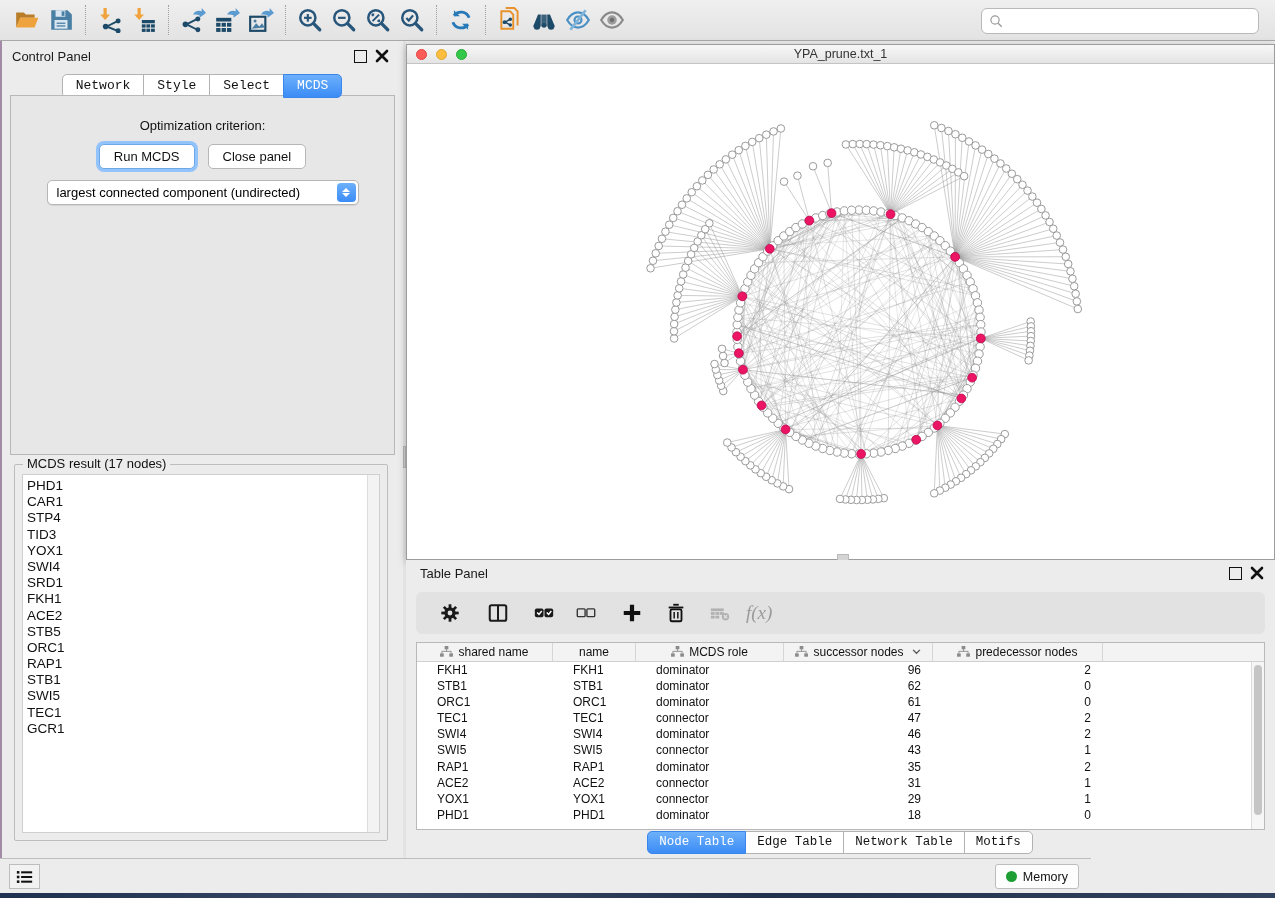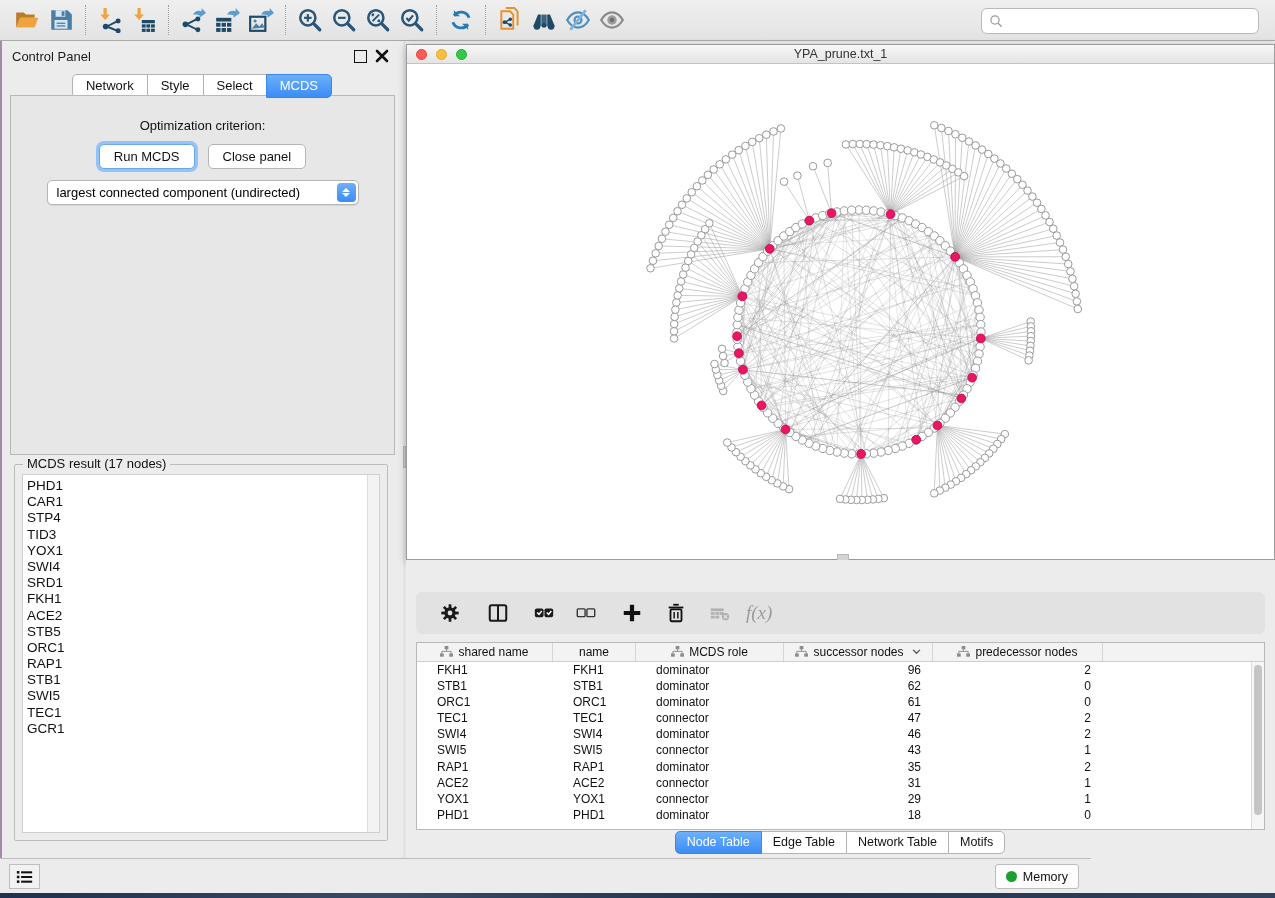--- a/index.html
+++ b/index.html
@@ -23,21 +23,21 @@
   #left-edge { position:absolute; left:0; top:41px; width:2px; height:852px; background:#a38ba8; }
 
   
   #control-panel { position:absolute; left:2px; top:41px; width:401px; height:817px; background:#ececec; }
   .panel-head { position:relative; height:30px; }
   .panel-title { position:absolute; left:10px; top:8px; font-size:13px; color:#1a1a1a; }
   .float-btn { position:absolute; top:9px; width:13px; height:13px; border:1.5px solid #111; background:transparent; cursor:pointer; }
   .close-btn { position:absolute; top:8px; width:14px; height:14px; cursor:pointer; }
   .close-btn svg { width:14px; height:14px; }
 
-  .seg-tabs { position:absolute; left:0; right:0; display:flex; justify-content:center; }
+  .seg-tabs { position:absolute; left:0; right:0; display:flex; justify-content:center;font-family:Liberation Mono, monospace; }
   #cp-tabs { top:33px; }
   .seg-tab { border:1px solid #b2b2b2; background:#fff; color:#111; font-size:13px;
     padding:3px 13px 4px; margin-left:-1px; cursor:pointer; position:relative; }
   .seg-tab:first-child { border-radius:5px 0 0 5px; }
   .seg-tab:last-child { border-radius:0 5px 5px 0; }
   .seg-tab.active { background:linear-gradient(#6db0fb,#3b8cf6); border-color:#3b86ec; color:#fff; z-index:2; }
 
   #cp-content { position:absolute; left:8px; top:54px; width:385px; height:360px;
     background:#e7e7e7; border:1px solid #b8b8b8; }
   #opt-label { text-align:center; margin-top:22px; font-size:13px; color:#111; }
@@ -1048,20 +1048,29 @@
           <circle cx="554.3178092893418" cy="334.4459622718333" r="4.4" fill="#ec1564" stroke="#c00550" stroke-width="0.8"></circle>
           <circle cx="509.27553065987865" cy="375.7196063287891" r="4.4" fill="#ec1564" stroke="#c00550" stroke-width="0.8"></circle>
           <circle cx="354.56646777423026" cy="341.42143282454987" r="4.4" fill="#ec1564" stroke="#c00550" stroke-width="0.8"></circle>
           <circle cx="330.0743191036703" cy="272.2577385977051" r="4.4" fill="#ec1564" stroke="#c00550" stroke-width="0.8"></circle>
         </svg>
     </div>
     <div id="net-resize-handle"></div>
   </div>
 
   <div id="table-panel">
+    <div class="panel-head">
+      <span class="panel-title" style="left:14px; top:6px;">Table Panel</span>
+      <span class="float-btn" style="right:33px; top:7px;"></span>
+      <span class="close-btn" style="right:11px; top:6px;">
+        <svg viewBox="0 0 14 14">
+            <path d="M2 2l10 10M12 2L2 12" stroke="#111" stroke-width="2.6" stroke-linecap="round"></path>
+          </svg>
+      </span>
+    </div>
 
     <div id="tp-toolbar">
       <div class="tpbtn">
         <svg viewBox="0 0 24 24">
             <g stroke="#1a1a1a" stroke-width="3">
               <line x1="12" y1="2.5" x2="12" y2="21.5"></line>
               <line x1="2.5" y1="12" x2="21.5" y2="12"></line>
               <line x1="5.3" y1="5.3" x2="18.7" y2="18.7"></line>
               <line x1="18.7" y1="5.3" x2="5.3" y2="18.7"></line>
             </g>

